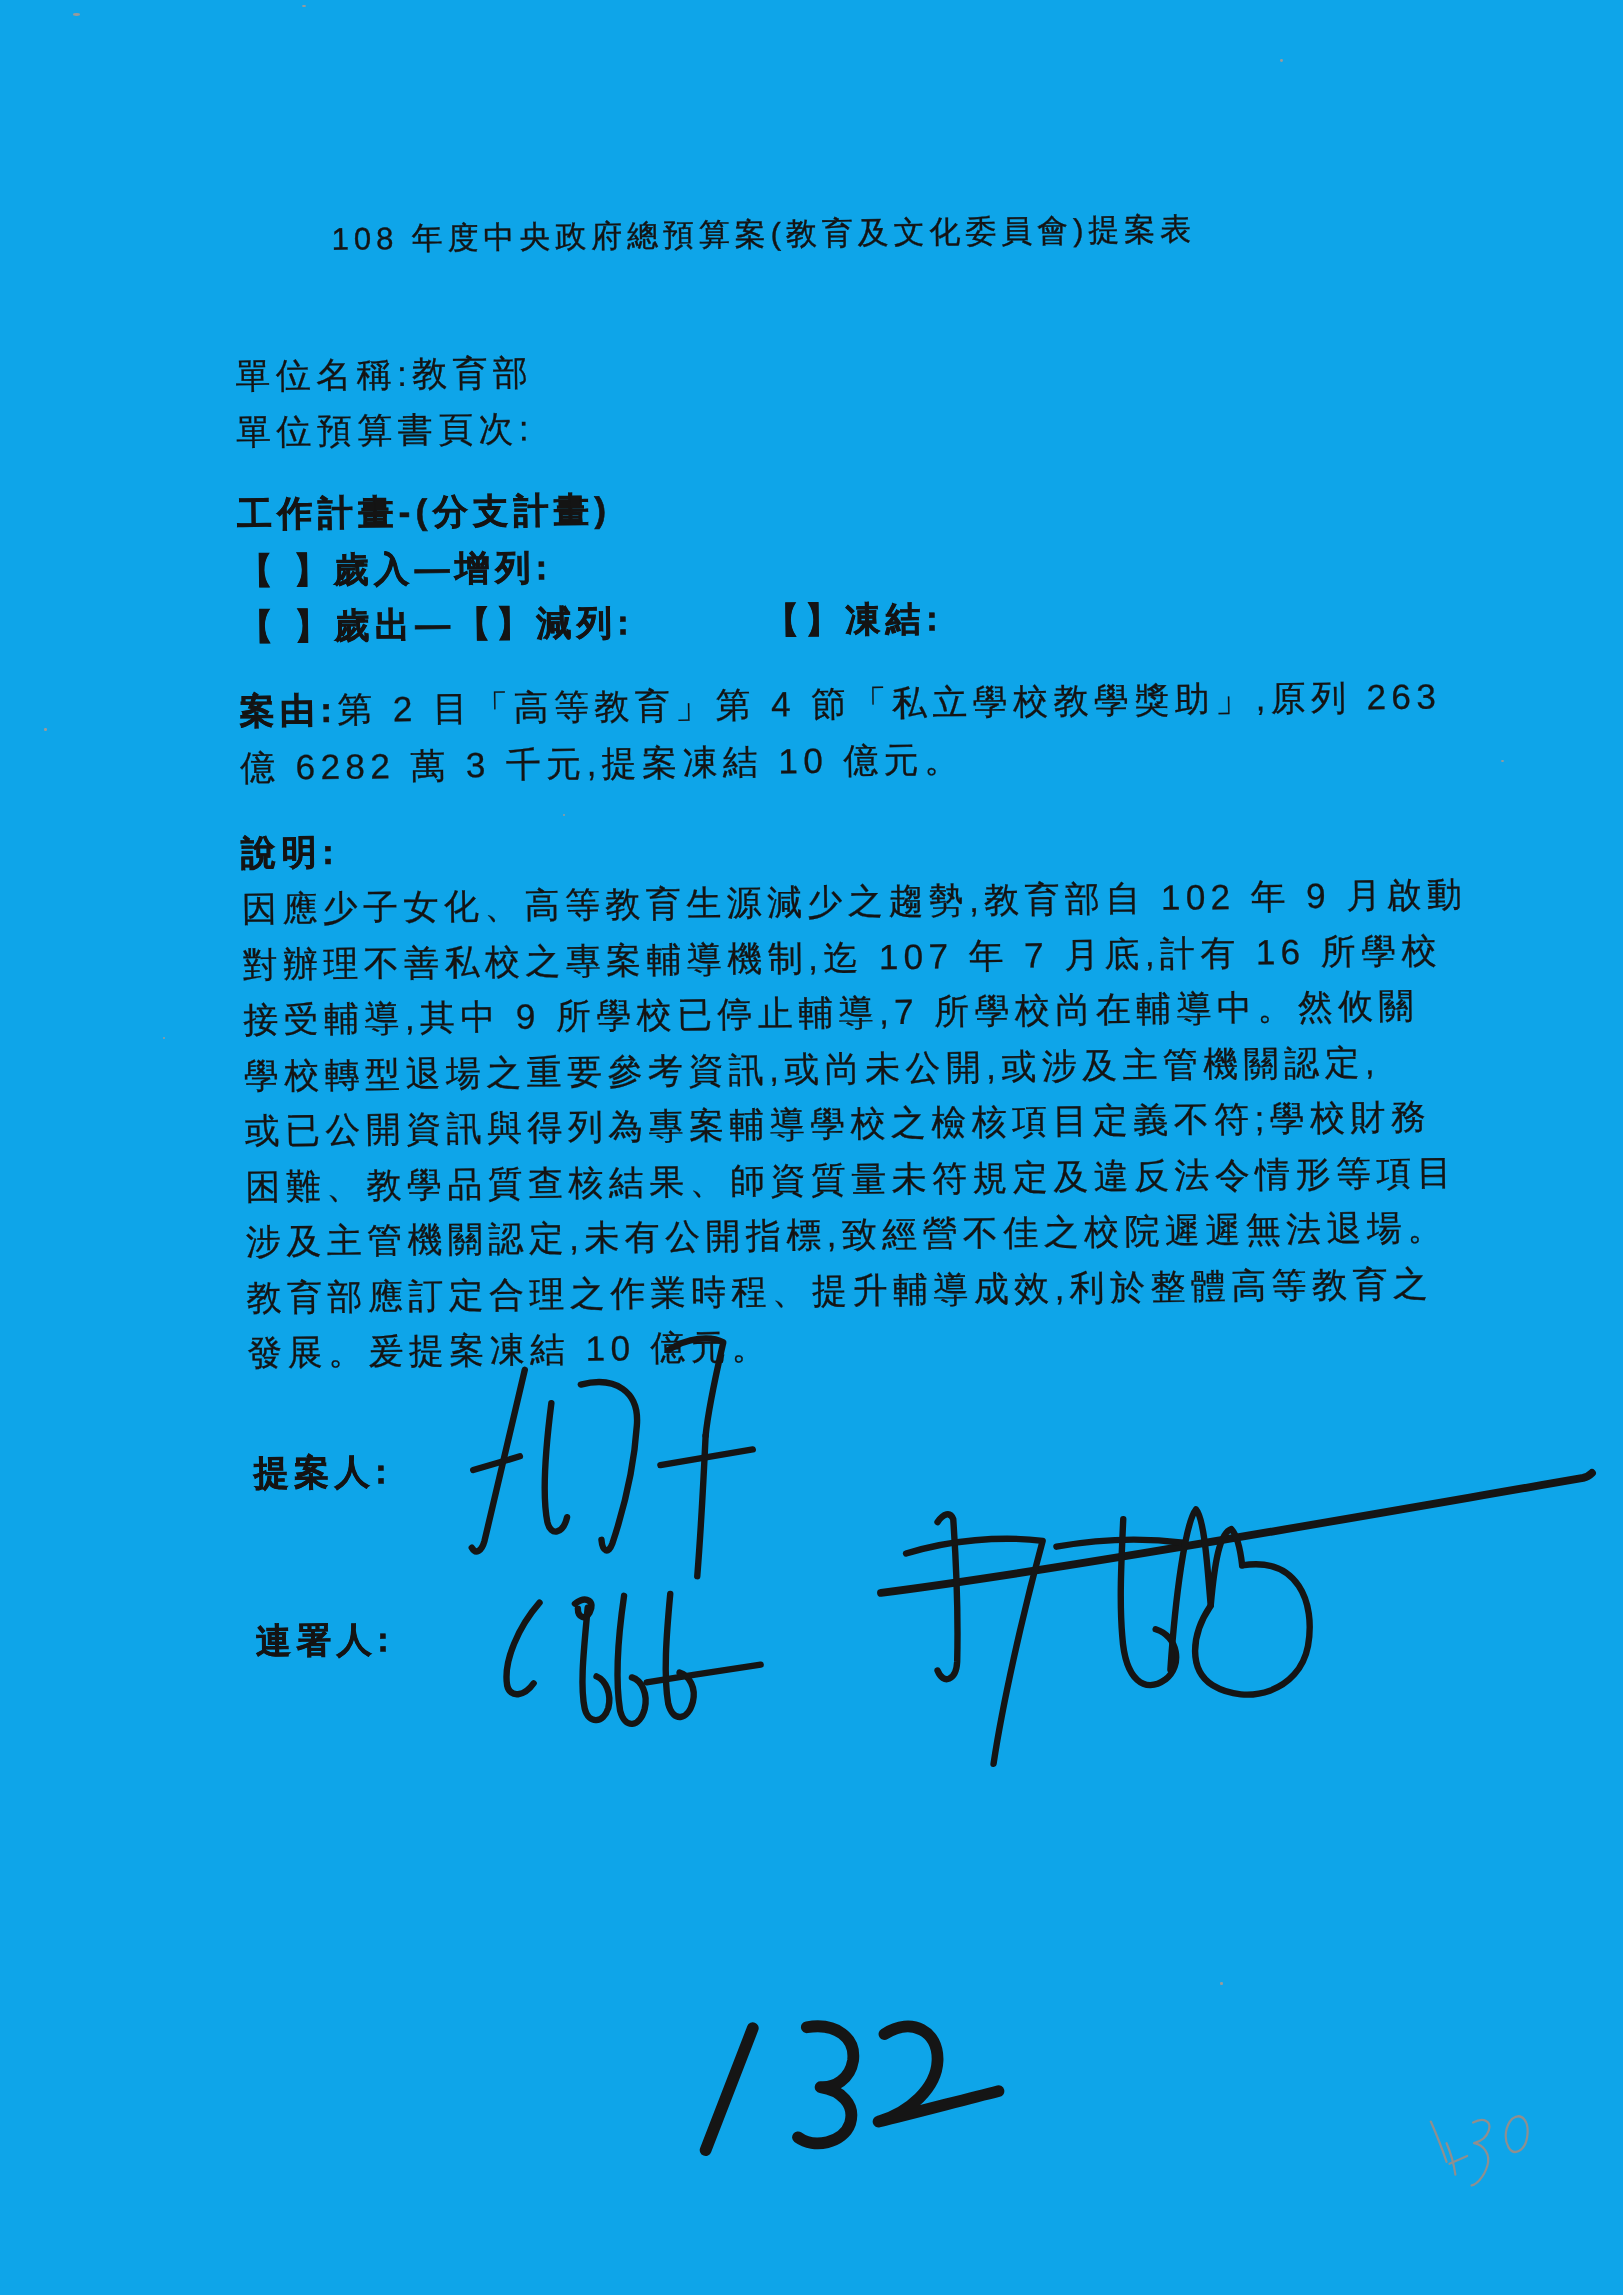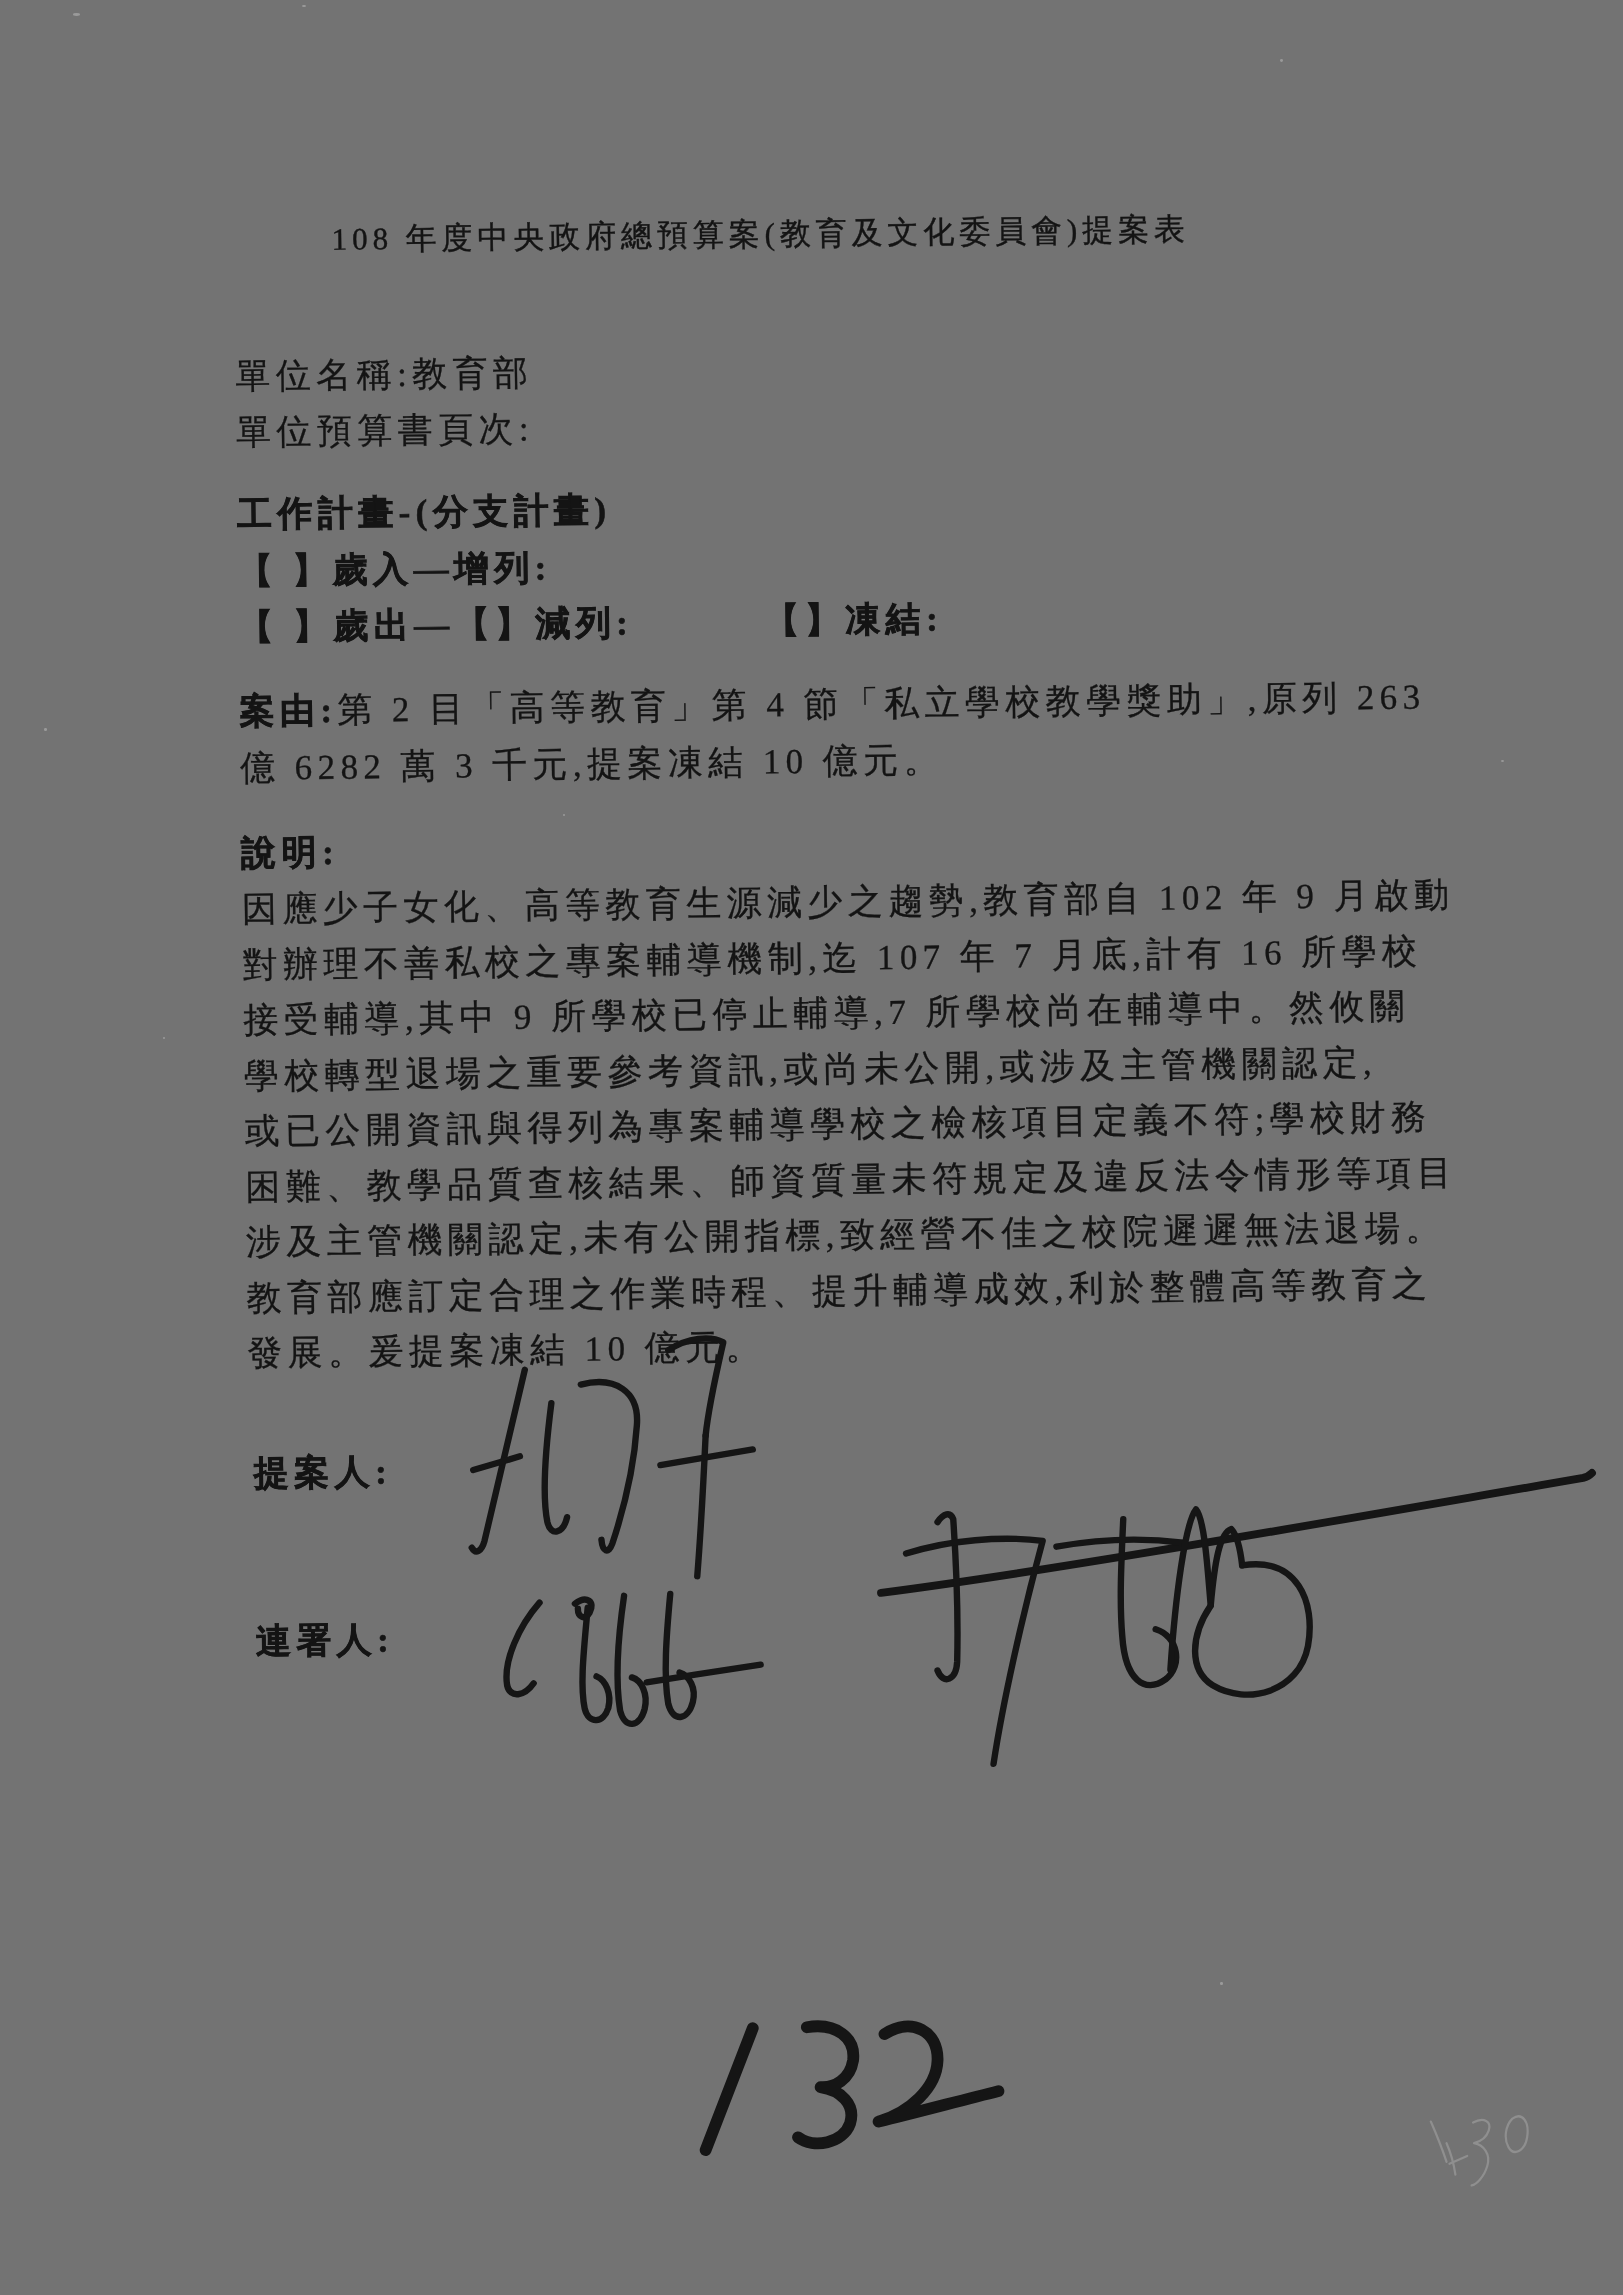--- a/index.html
+++ b/index.html
@@ -1,21 +1,21 @@
 <!DOCTYPE html>
 <html style="font-size:7.9px"><head>
 <meta charset="utf-8">
 <style>
   html,body{margin:0;padding:0;background:#e8e8e8;}
   .page{
     position:relative;
     width:1623px;height:2295px;
-    background:#737373;
+    background:#0ea5e9;
     overflow:hidden;
-    font-family:Liberation Serif, serif;
+    font-family:Liberation Sans, sans-serif;
     color:#141414;
     text-align:center;
   }
   .textlayer{
     position:absolute;left:0;top:0;width:100%;height:100%;
     transform:rotate(-0.7deg);
     transform-origin:241px 835px;
   }
   .line{
     position:absolute;

